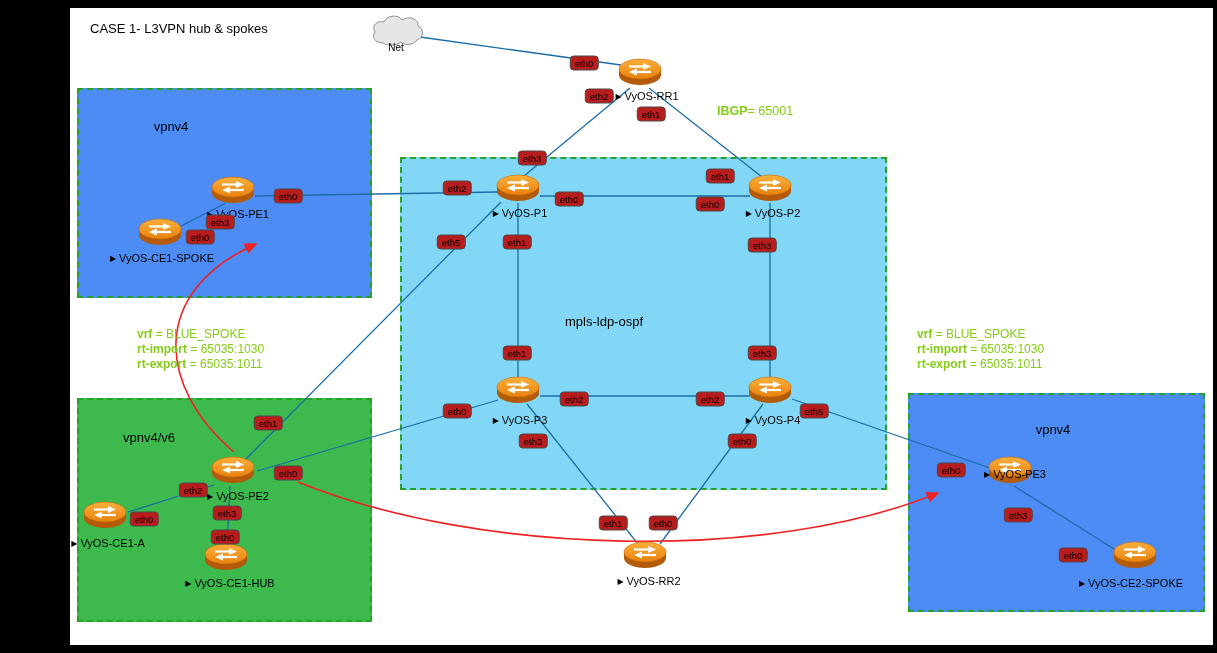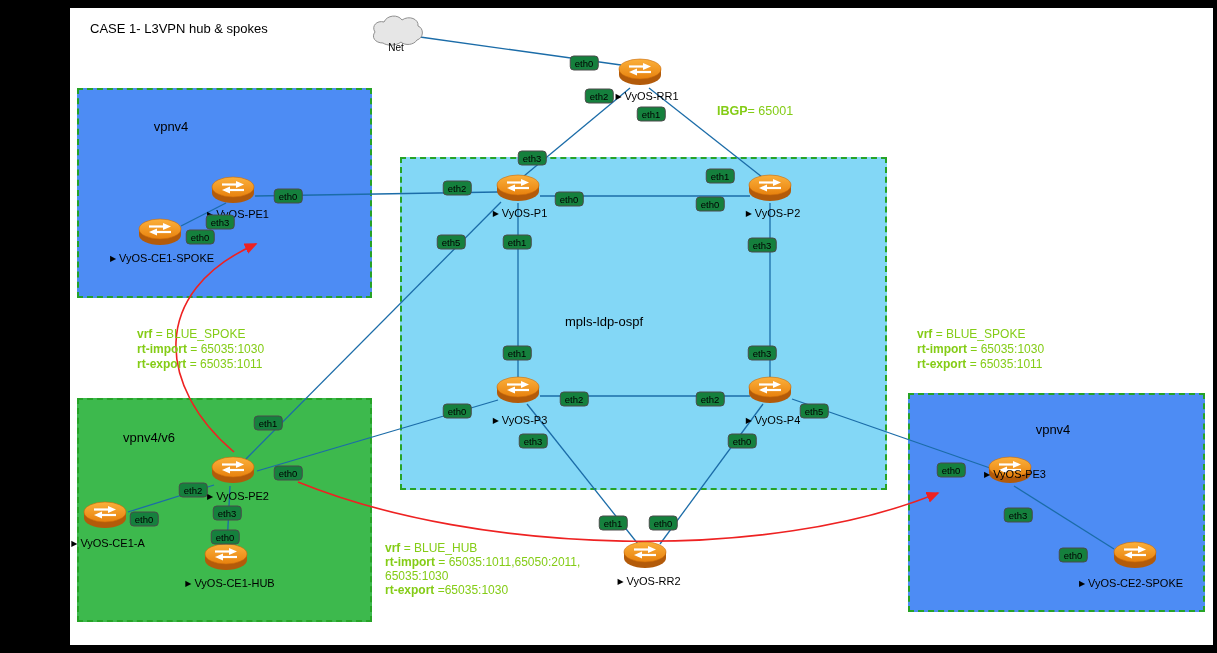--- a/index.html
+++ b/index.html
@@ -8,21 +8,21 @@
   #canvas{position:absolute;left:70px;top:8px;width:1143px;height:637px;background:#ffffff;}
   .zone{position:absolute;border:2px dashed #26a326;}
   .zone-blue{background:#4d8cf4;}
   .zone-cyan{background:#83d7f6;}
   .zone-green{background:#3db94d;}
   .zone-label{position:absolute;transform:translate(-50%,-50%);font-size:13px;color:#000;white-space:nowrap;}
   #links{position:absolute;left:0;top:0;width:1217px;height:653px;pointer-events:none;}
   .ricon{position:absolute;width:46px;height:33px;margin-left:-23px;margin-top:-17px;}
   .rlabel{position:absolute;transform:translate(-50%,-50%);font-size:11px;color:#000;white-space:nowrap;}
   .mk{font-size:8px;margin-right:3px;position:relative;top:-1px;}
-  .ifb{position:absolute;transform:translate(-50%,-50%);font-size:9.5px;line-height:11px;padding:1px 4px;background:#15803d;border:1px solid #4a4a4a;border-radius:4px;color:#000;white-space:nowrap;}
+  .ifb{position:absolute;transform:translate(-50%,-50%);font-size:9.5px;line-height:11px;padding:1px 4px;background:#b91c1c;border:1px solid #4a4a4a;border-radius:4px;color:#000;white-space:nowrap;}
   .ann{position:absolute;font-size:12px;line-height:15px;color:#84cc16;white-space:nowrap;}
   .title{position:absolute;left:556px;top:17px;font-size:21px;color:#000;white-space:nowrap;}
   .case{position:absolute;left:90px;top:21px;font-size:13px;font-weight:normal;color:#000;white-space:nowrap;}
   .cloudwrap{position:absolute;left:369px;top:12px;}
   .cloudlabel{position:absolute;transform:translate(-50%,-50%);font-size:10px;color:#000;}
 </style>
 </head>
 <body>
 
 <div id="stage">
@@ -187,19 +187,13 @@
     <div><b>rt-import</b><span> = 65035:1030</span></div>
     <div><b>rt-export</b><span> = 65035:1011</span></div>
   </div>
 
   <div class="ann" style="left:917px;top:327px">
     <div><b>vrf</b><span> = BLUE_SPOKE</span></div>
     <div><b>rt-import</b><span> = 65035:1030</span></div>
     <div><b>rt-export</b><span> = 65035:1011</span></div>
   </div>
 
-  <div class="ann" style="left:385px;top:541px;line-height:14px">
-    <div><b>vrf</b><span> = BLUE_HUB</span></div>
-    <div><b>rt-import</b><span> = 65035:1011,65050:2011,</span></div>
-    <div><b></b><span>65035:1030</span></div>
-    <div><b>rt-export</b><span> =65035:1030</span></div>
-  </div>
 </div>
 
 </body></html>

